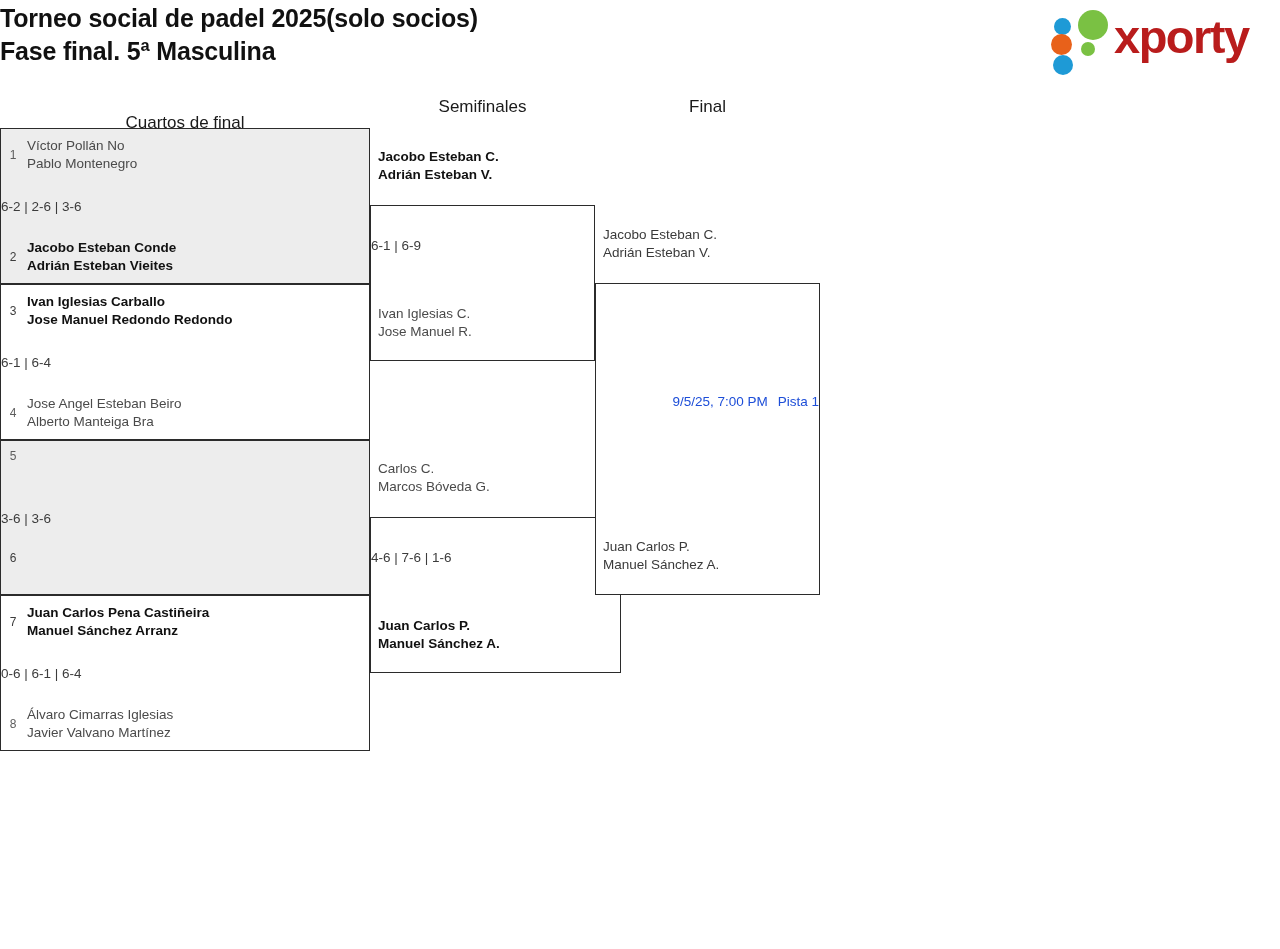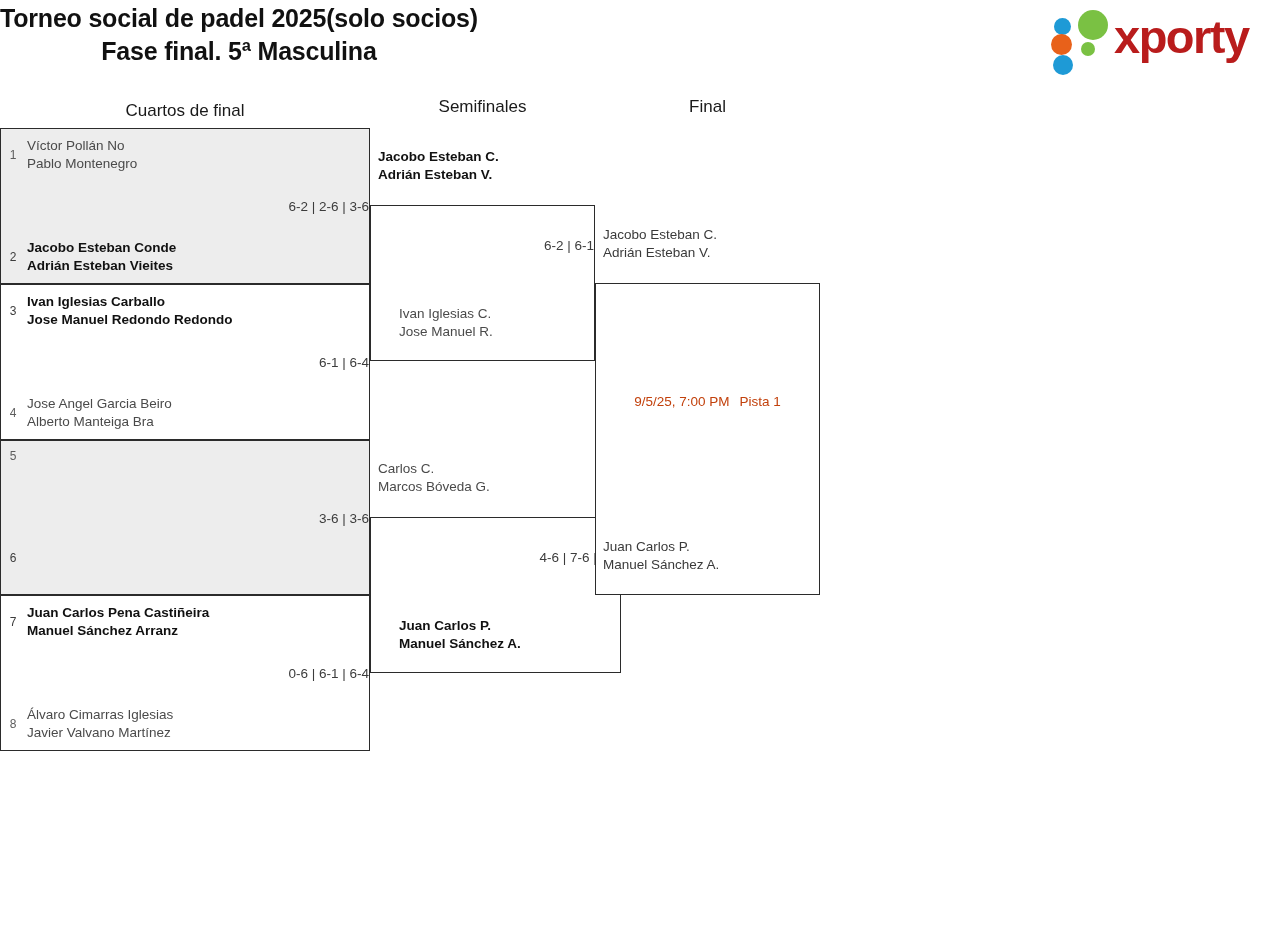--- a/index.html
+++ b/index.html
@@ -16,21 +16,20 @@
     color: #1a1a1a;
     overflow: hidden;
   }
 
   
   #page-header {
     position: absolute;
     left: 0; top: 0;
     width: 1280px;
     height: 78px;
-    text-align: center;
   }
   #tournament-title {
     position: absolute;
     left: 0; top: 2px;
     font-size: 25px;
     font-weight: 700;
     line-height: 33px;
     letter-spacing: -0.2px;
     color: #111111;
     white-space: pre;
@@ -66,21 +65,21 @@
 
   
   .round-header {
     position: absolute;
     text-align: center;
     font-size: 17px;
     font-weight: 400;
     color: #1a1a1a;
     line-height: 22px;
   }
-  #round-header-qf  { left: 0px;   top: 100px; width: 370px; }
+  #round-header-qf  { left: 0px;   top: 112px; width: 370px; }
   #round-header-sf  { left: 370px; top: 96px; width: 225px; }
   #round-header-f   { left: 595px; top: 96px; width: 225px; }
 
   
   #bracket { position: absolute; left: 0; top: 0; width: 1280px; height: 949px; }
 
   .match-box {
     position: absolute;
     border: 1px solid #2b2b2b;
     background: #ffffff;
@@ -114,51 +113,51 @@
     color: #111111;
   }
   .team-names.pending {
     font-weight: 400;
     color: #3a3a3a;
   }
   .match-score {
     position: absolute;
     left: 0;
     width: 100%;
-    text-align: right;
+    text-align: left;
     font-size: 13.5px;
     color: #3c3c3c;
     line-height: 18px;
   }
   .match-schedule {
     position: absolute;
     left: 0;
     width: 100%;
-    text-align: center;
+    text-align: right;
     font-size: 13.5px;
-    color: #c2410c;
+    color: #1d4ed8;
     line-height: 18px;
   }
   .match-schedule .sched-court { margin-left: 10px; }
 
   
   #qf-1 { left: 0px; top: 128px;  width: 370px; height: 156px; }
   #qf-2 { left: 0px; top: 284px;  width: 370px; height: 156px; }
   #qf-3 { left: 0px; top: 440px;  width: 370px; height: 155px; }
   #qf-4 { left: 0px; top: 595px;  width: 370px; height: 156px; }
   .qf-top    { top: 8px; }
   .qf-bottom { top: 110px; }
   .qf-score  { top: 69px; }
   #qf-1 .team-names, #qf-2 .team-names, #qf-3 .team-names, #qf-4 .team-names { padding-left: 2px; }
 
   
   #sf-1 { left: 370px; top: 205px; width: 225px; height: 156px; }
   #sf-2 { left: 370px; top: 517px; width: 251px; height: 156px; }
   .sf-top    { top: -58px; }
-  .sf-bottom { top: 99px; margin-left: 21px; }
+  .sf-bottom { top: 99px; }
   .sf-score  { top: 31px; }
   #sf-1 .team-names, #sf-2 .team-names { padding-left: 7px; }
 
   
   #f-1 { left: 595px; top: 283px; width: 225px; height: 312px; }
   .f-top    { top: -58px; }
   .f-bottom { top: 254px; }
   .f-sched  { top: 109px; }
   #f-1 .team-names { padding-left: 7px; }
 </style>
@@ -203,21 +202,21 @@
 
   <div class="match-box" id="qf-2">
     <div class="team-row qf-top">
       <span class="seed winner-seed">3</span>
       <span class="team-names winner">Ivan Iglesias Carballo
 Jose Manuel Redondo Redondo</span>
     </div>
     <div class="match-score qf-score">6-1 | 6-4</div>
     <div class="team-row qf-bottom">
       <span class="seed">4</span>
-      <span class="team-names">Jose Angel Garcia Beiro
+      <span class="team-names">Jose Angel Esteban Beiro
 Alberto Manteiga Bra</span>
     </div>
   </div>
 
   <div class="match-box shaded" id="qf-3">
     <div class="team-row qf-top">
       <span class="seed">5</span>
     </div>
     <div class="match-score qf-score">3-6 | 3-6</div>
     <div class="team-row qf-bottom">
@@ -237,21 +236,21 @@
       <span class="team-names">Álvaro Cimarras Iglesias
 Javier Valvano Martínez</span>
     </div>
   </div>
 
   <div class="match-box" id="sf-1">
     <div class="team-row sf-top">
       <span class="team-names winner">Jacobo Esteban C.
 Adrián Esteban V.</span>
     </div>
-    <div class="match-score sf-score">6-2 | 6-1</div>
+    <div class="match-score sf-score">6-1 | 6-9</div>
     <div class="team-row sf-bottom">
       <span class="team-names">Ivan Iglesias C.
 Jose Manuel R.</span>
     </div>
   </div>
 
   <div class="match-box" id="sf-2">
     <div class="team-row sf-top">
       <span class="team-names">Carlos C.
 Marcos Bóveda G.</span>

